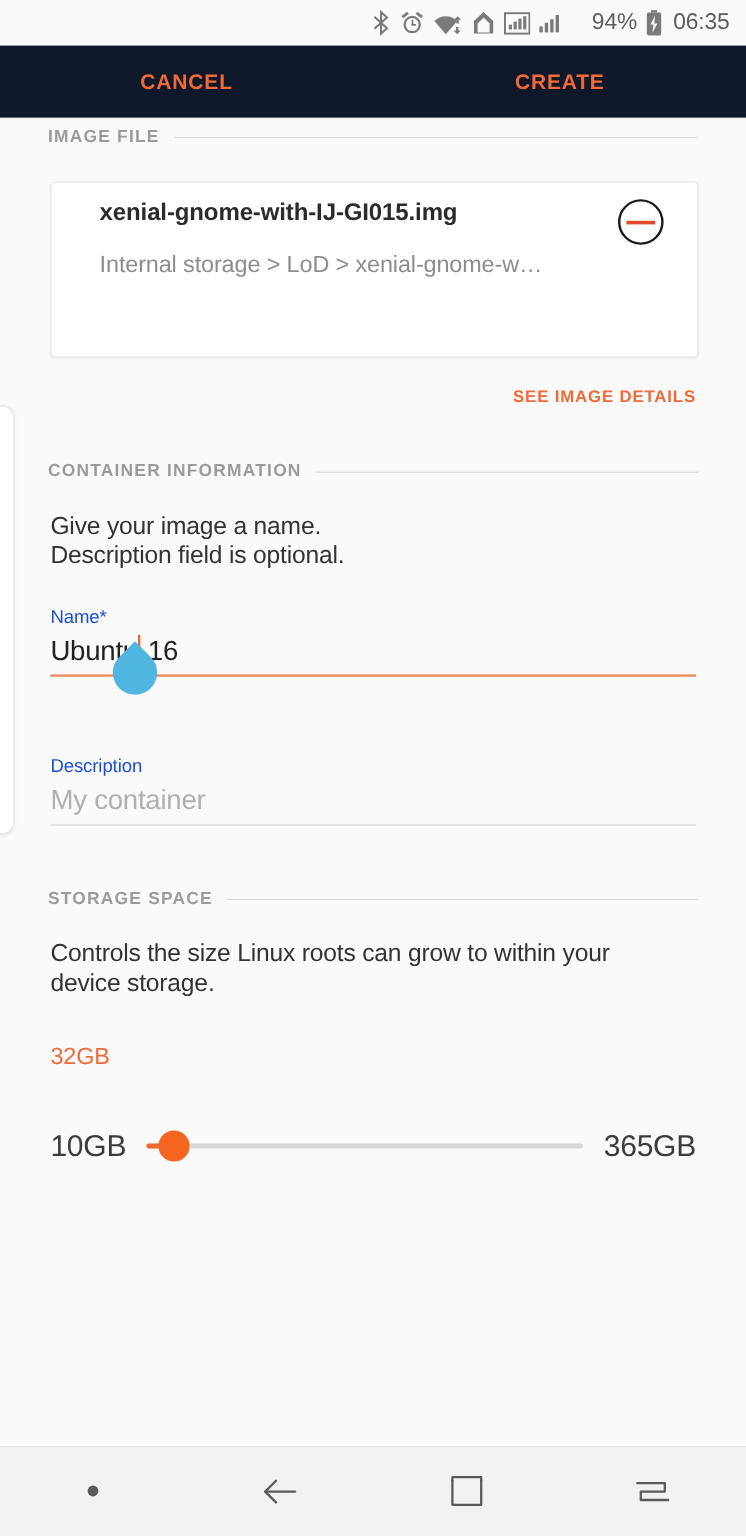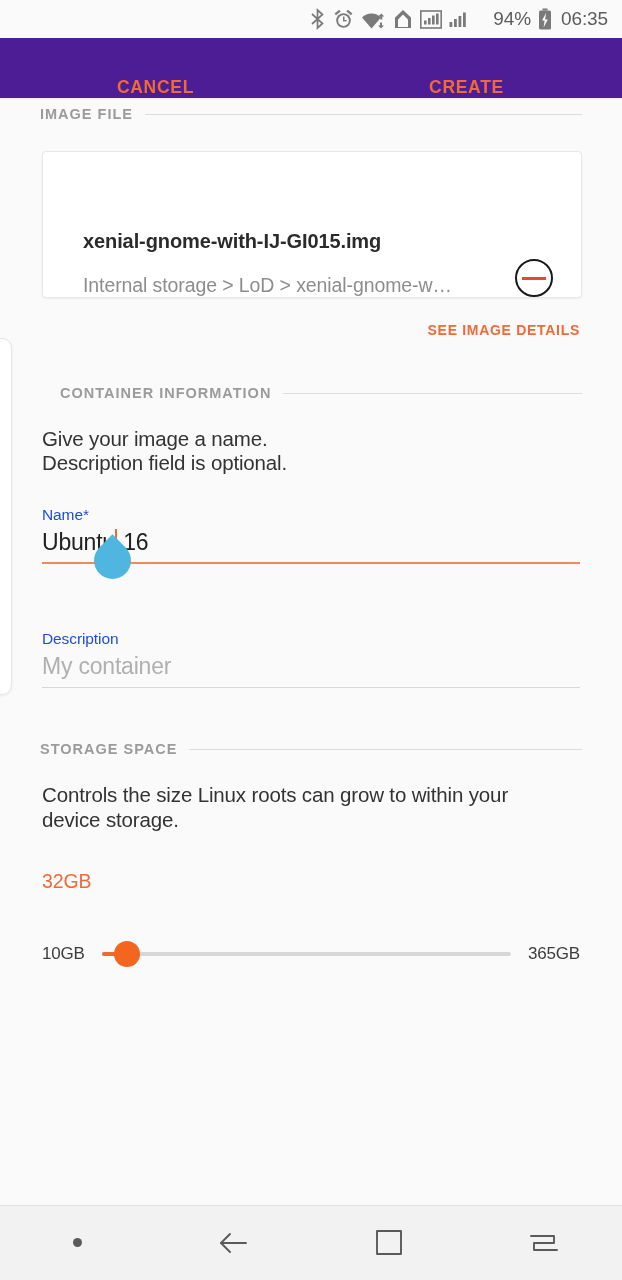--- a/index.html
+++ b/index.html
@@ -37,23 +37,23 @@
     color: #5d5d5d;
     letter-spacing: -0.1px;
     font-family: "Liberation Sans", sans-serif;
   }
   .status-battery-pct { margin-left: 18px; }
   .status-clock { margin-left: 2px; }
 
   
   .action-bar {
     height: 60px;
-    background: #4c1d95;
-    display: flex;
-    align-items: flex-end;
+    background: #0f172a;
+    display: flex;
+    align-items: center;
   }
   .action-btn {
     flex: 1;
     text-align: center;
     color: #ef6a37;
     font-size: 17.5px;
     font-weight: bold;
     letter-spacing: 0.7px;
     cursor: pointer;
     background: none;
@@ -111,22 +111,22 @@
 
   
   .img-card {
     margin: 29px 40px 0 42px;
     background: #ffffff;
     border: 1px solid #e8e8e8;
     border-radius: 4px;
     box-shadow: 0 1px 2px rgba(0,0,0,0.06);
     height: 147px;
     display: flex;
-    align-items: flex-end;
-    padding: 0 28px 0 40px;
+    align-items: flex-start;
+    padding: 14px 28px 0 40px;
     cursor: pointer;
   }
   .img-card-texts { flex: 1; min-width: 0; }
   .img-card-name {
     font-size: 20px;
     font-weight: bold;
     color: #2b2b2b;
     letter-spacing: -0.1px;
     white-space: nowrap;
   }
@@ -158,21 +158,21 @@
   .details-link {
     margin: 24px 42px 0 0;
     text-align: right;
     color: #ef6a37;
     font-size: 14px;
     font-weight: bold;
     letter-spacing: 0.7px;
     cursor: pointer;
   }
 
-  .section-head.ci { margin-top: 47px; margin-left: 20px; }
+  .section-head.ci { margin-top: 47px; }
   .section-head.ss { margin-top: 53px; }
 
   .para {
     margin: 26px 42px 0 42px;
     font-size: 20.5px;
     color: #333333;
     line-height: 1.18;
     letter-spacing: -0.15px;
   }
 
@@ -230,21 +230,21 @@
   }
 
   
   .slider-row {
     margin: 48px 42px 0 42px;
     display: flex;
     align-items: center;
     gap: 17px;
   }
   .slider-end {
-    font-size: 17px;
+    font-size: 25px;
     color: #3c3c3c;
     letter-spacing: -0.2px;
     white-space: nowrap;
   }
   .slider-track-wrap {
     flex: 1;
     position: relative;
     height: 26px;
     display: flex;
     align-items: center;

